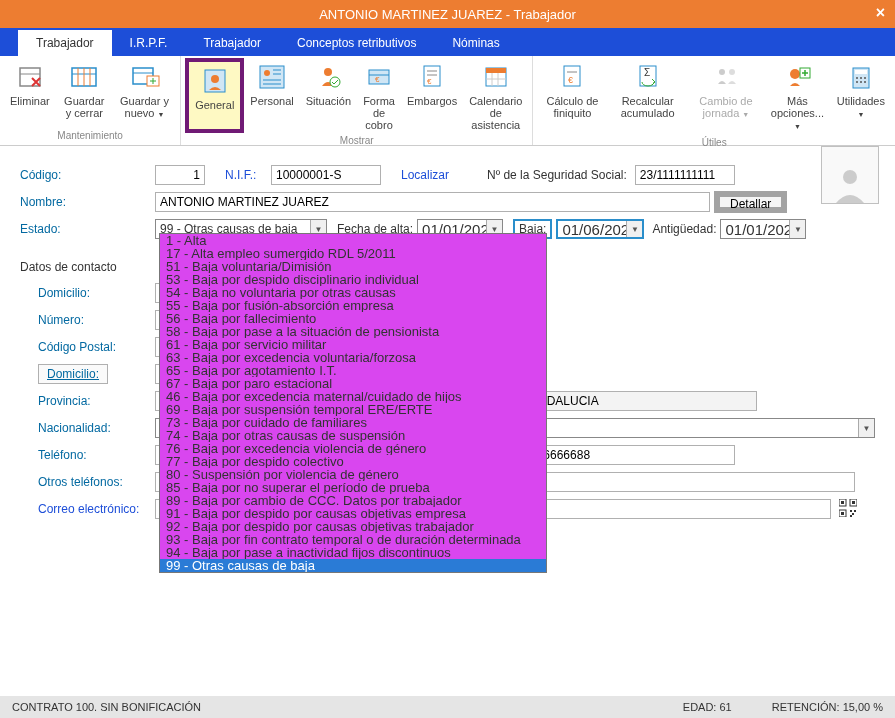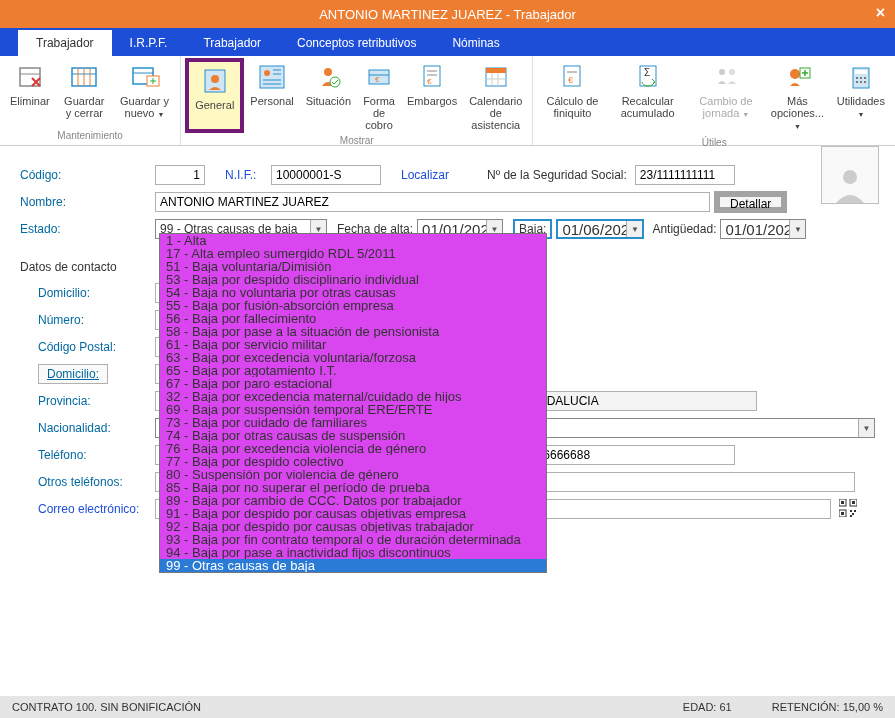--- a/index.html
+++ b/index.html
@@ -496,21 +496,21 @@
     <div class="opt">51 - Baja voluntaria/Dimisión</div>
     <div class="opt">53 - Baja por despido disciplinario individual</div>
     <div class="opt">54 - Baja no voluntaria por otras causas</div>
     <div class="opt">55 - Baja por fusión-absorción empresa</div>
     <div class="opt">56 - Baja por fallecimiento</div>
     <div class="opt">58 - Baja por pase a la situación de pensionista</div>
     <div class="opt">61 - Baja por servicio militar</div>
     <div class="opt">63 - Baja por excedencia voluntaria/forzosa</div>
     <div class="opt">65 - Baja por agotamiento I.T.</div>
     <div class="opt">67 - Baja por paro estacional</div>
-    <div class="opt">32 - Baja por excedencia maternal/cuidado de hijos</div>
+    <div class="opt">46 - Baja por excedencia maternal/cuidado de hijos</div>
     <div class="opt">69 - Baja por suspensión temporal ERE/ERTE</div>
     <div class="opt">73 - Baja por cuidado de familiares</div>
     <div class="opt">74 - Baja por otras causas de suspensión</div>
     <div class="opt">76 - Baja por excedencia violencia de género</div>
     <div class="opt">77 - Baja por despido colectivo</div>
     <div class="opt">80 - Suspensión por violencia de género</div>
     <div class="opt">85 - Baja por no superar el período de prueba</div>
     <div class="opt">89 - Baja por cambio de CCC. Datos por trabajador</div>
     <div class="opt">91 - Baja por despido por causas objetivas empresa</div>
     <div class="opt">92 - Baja por despido por causas objetivas trabajador</div>

